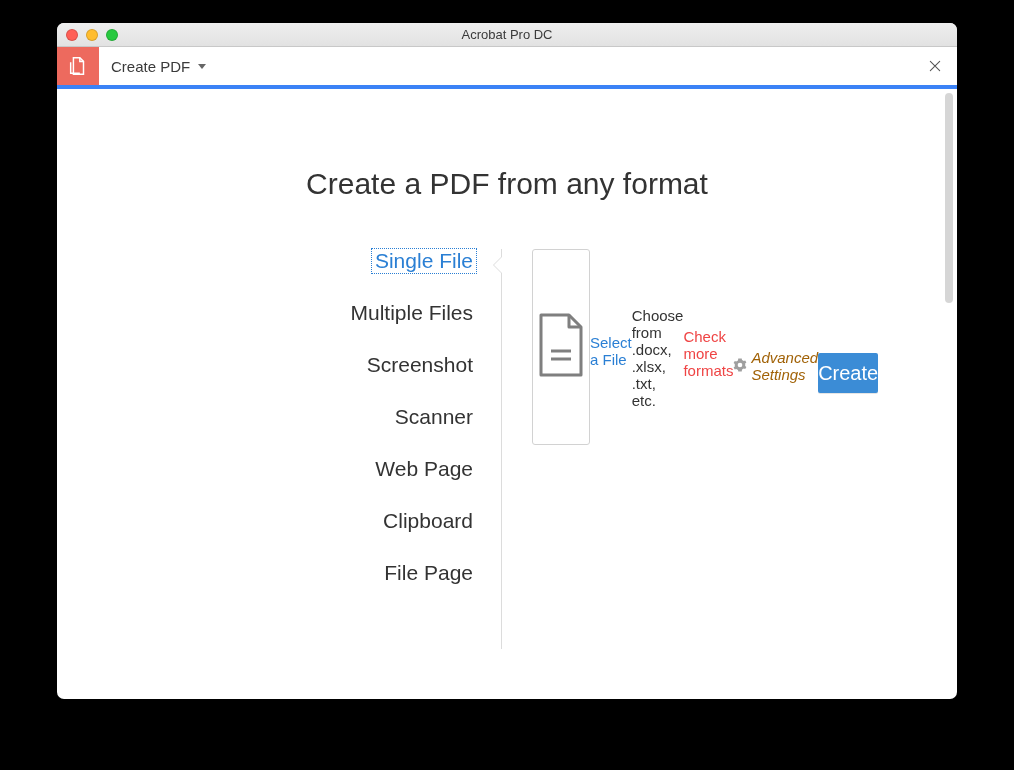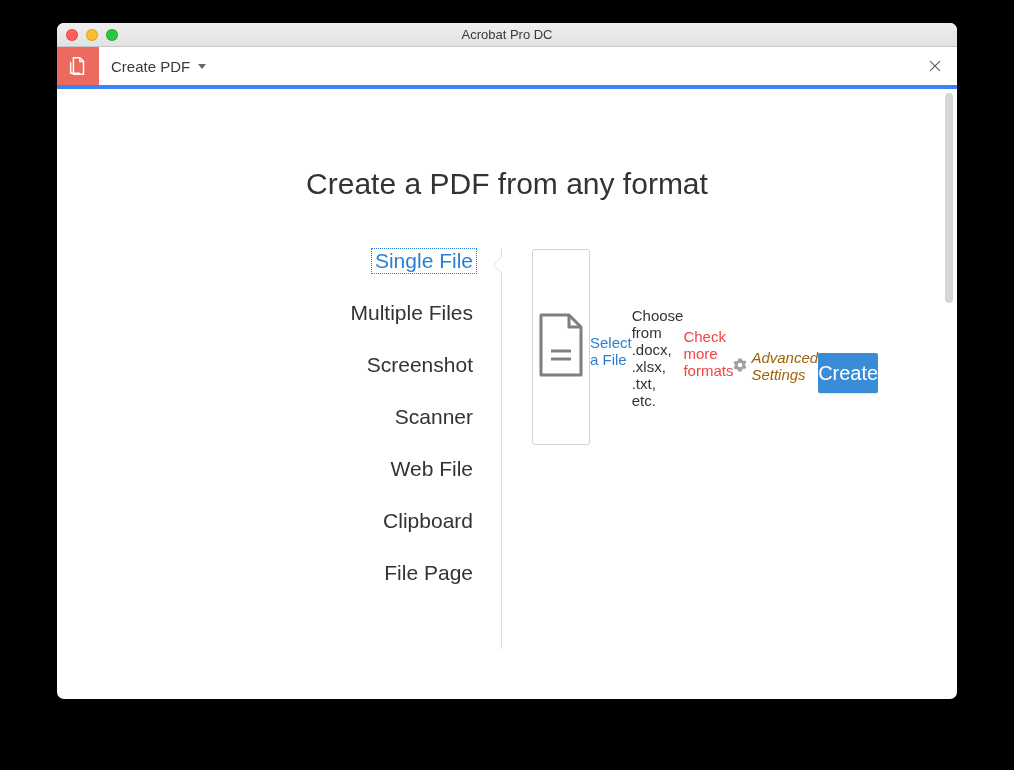--- a/index.html
+++ b/index.html
@@ -215,21 +215,21 @@
 
       <h1 class="main-heading">Create a PDF from any format</h1>
 
       <div class="cols">
         <div class="leftcol">
           <span class="triangle-notch"></span>
           <div class="opt selected">Single File</div>
           <div class="opt">Multiple Files</div>
           <div class="opt">Screenshot</div>
           <div class="opt">Scanner</div>
-          <div class="opt">Web File</div>
+          <div class="opt">Web Page</div>
           <div class="opt">Clipboard</div>
           <div class="opt">File Page</div>
         </div>
 
         <div class="rightcol">
           <div class="file-drop">
             <span>
               <svg viewBox="0 0 56 68" fill="none" stroke="#7f7f7f" stroke-width="3" stroke-linejoin="round">
                 <path d="M8 4 h28 l12 12 v48 H8 z"></path>
                 <path d="M36 4 v12 h12"></path>

